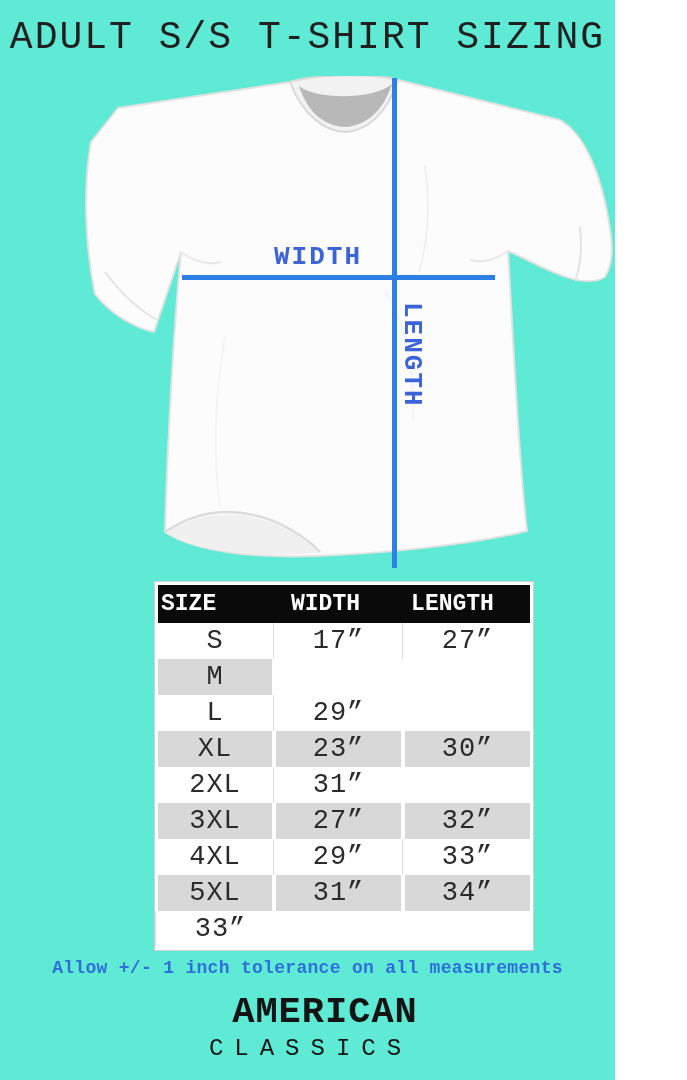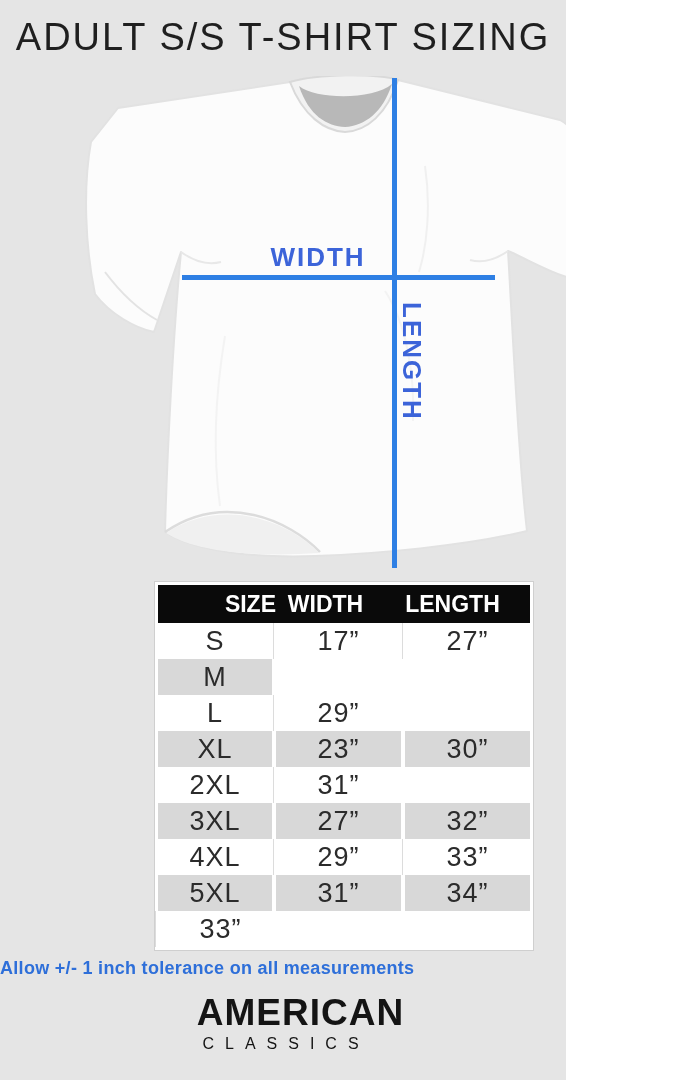--- a/index.html
+++ b/index.html
@@ -1,18 +1,18 @@
 <!DOCTYPE html>
 <html><head>
 <meta charset="utf-8">
 <style>
   html,body { margin:0; padding:0; background:#ffffff; }
   .page {
-    position:relative; width:566px; height:1080px; background:#e5e5e5;
-    font-family:Liberation Sans, sans-serif; overflow:hidden;
+    position:relative; width:615px; height:1080px; background:#5eead4;
+    font-family:Liberation Mono, monospace; overflow:hidden;
   }
 
   
   .title {
     position:absolute; top:16px; left:0; right:0; margin:0;
     text-align:center; font-size:38px; font-weight:300;
     letter-spacing:2px; color:#1f1f1f;
   }
 
   
@@ -33,49 +33,49 @@
   
   .size-table {
     position:absolute; left:154px; top:581px; width:380px;
     border:1px solid #cfcfcf; background:#fff; padding:3px; box-sizing:border-box;
   }
   .thead {
     display:flex; align-items:center; height:38px; background:#0a0a0a;
     color:#ffffff; font-weight:700; font-size:23px;
   }
   .thead .hc { box-sizing:border-box; }
-  .thead .hc.h1 { width:118px; padding-left:3px; text-align:right; }
+  .thead .hc.h1 { width:118px; padding-left:3px; text-align:left; }
   .thead .hc.h2 { width:127px; text-align:center; transform:translateX(-14px); }
   .thead .hc.h3 { width:127px; text-align:center; transform:translateX(-14px); }
 
   .trow { display:flex; gap:4px; height:36px; background:#ffffff; }
   .trow .cell {
     display:flex; align-items:center; justify-content:center;
     font-size:27px; font-weight:300; letter-spacing:1px; color:#2b2b2b;
   }
   .trow .cell.c1 { width:114px; }
   .trow .cell.c2 { width:125px; }
   .trow .cell.c3 { width:125px; }
   .trow.odd  .cell { background:#ffffff; }
   .trow.even .cell { background:#d8d8d8; }
   .trow.odd .cell.c2, .trow.odd .cell.c3 { position:relative; }
   .trow.odd .cell.c2::before, .trow.odd .cell.c3::before {
     content:""; position:absolute; left:-3px; top:0; bottom:0; width:1px; background:#dcdcdc;
   }
 
   
   .note {
-    position:absolute; top:958px; left:0; right:0; 
+    position:absolute; top:958px; left:0; right:0; text-align:center;
     font-size:18px; font-weight:700; color:#2e6fd9; letter-spacing:0.3px;
   }
 
   
   .logo { position:absolute; top:994px; left:0; right:0; text-align:center; color:#141414; }
   .logo-primary { font-size:37px; font-weight:800; letter-spacing:1px; line-height:1;padding-left:35px; }
-  .logo-secondary { font-size:16px; font-weight:300; letter-spacing:11px; text-indent:6px; margin-top:4px; }
+  .logo-secondary { font-size:24px; font-weight:300; letter-spacing:11px; text-indent:6px; margin-top:4px; }
 </style>
 </head>
 <body>
 
 <div class="page">
 
   <h1 class="title">ADULT S/S T-SHIRT SIZING</h1>
 
   <div class="shirt-area">
     <svg width="540" height="502" viewBox="0 0 540 502" aria-hidden="true">

